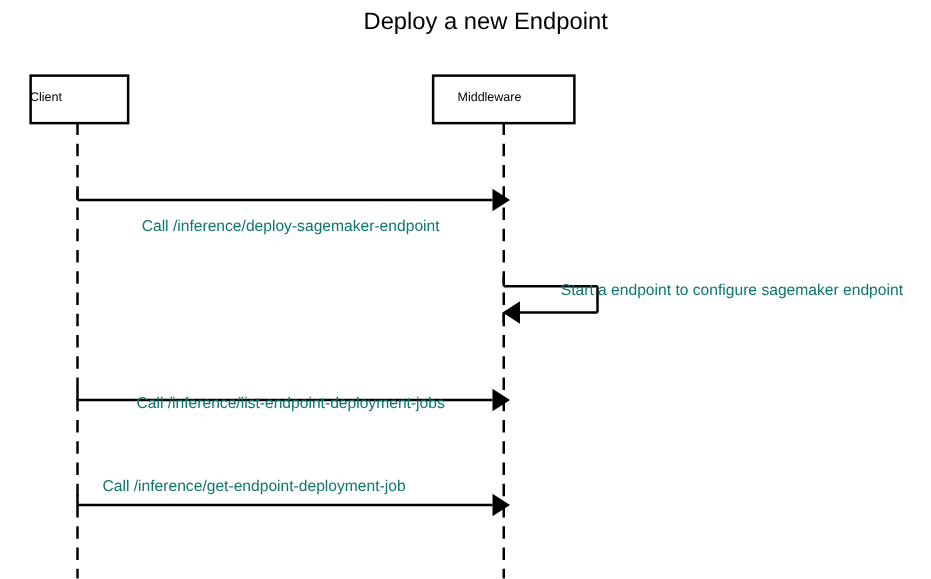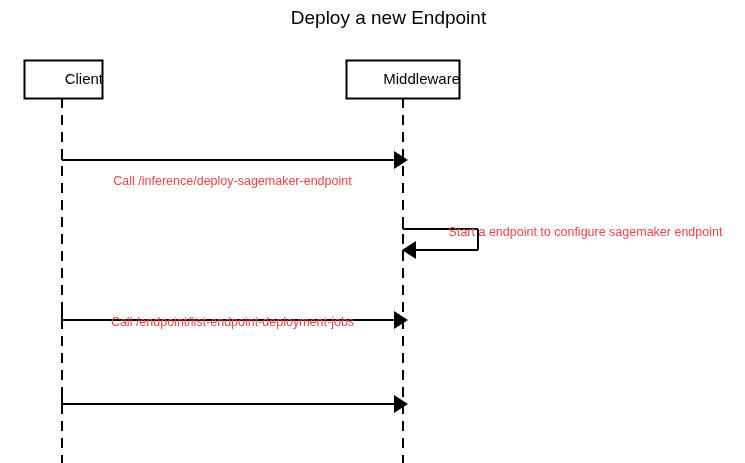--- a/index.html
+++ b/index.html
@@ -38,42 +38,43 @@
     width: 745px;
     text-align: center;
     font-size: 19px;
     line-height: 24px;
     color: #000000;
     white-space: nowrap;
   }
 
   .actor-label {
     position: absolute;
-    text-align: right;
-    font-size: 15px;
+    text-align: left;
+    font-size: 10px;
     line-height: 16px;
     color: #000000;
     white-space: nowrap;
   }
   .actor-client-label {
     left: 8px;
     top: 71px;
     width: 79px;
   }
   .actor-middleware-label {
     left: 330px;
     top: 71px;
     width: 114px;
+    padding-left: 20px;
   }
 
   .msg-text {
     position: absolute;
     font-size: 12.5px;
     line-height: 17px;
-    color: #ef4444;
+    color: #0f766e;
     white-space: pre;
   }
   .msg-text-centered { text-align: center; }
   .msg-text-left { text-align: left; }
 
   .msg1-text {
     left: 46px;
     top: 139px;
     width: 341px;
   }
@@ -145,20 +146,21 @@
 
   <div class="msg-text msg-text-centered msg1-text">
     <div>Call /inference/deploy-sagemaker-endpoint</div>
   </div>
 
   <div class="msg-text self-text">
     <div>Start a endpoint to configure sagemaker endpoint</div>
   </div>
 
   <div class="msg-text msg-text-centered msg2-text">
-    <div>Call /endpoint/list-endpoint-deployment-jobs</div>
+    <div>Call /inference/list-endpoint-deployment-jobs</div>
   </div>
 
   <div class="msg-text msg-text-left msg3-text">
+    <div>Call /inference/get-endpoint-deployment-job</div>
     
   </div>
 
 </div>
 
 </body></html>

